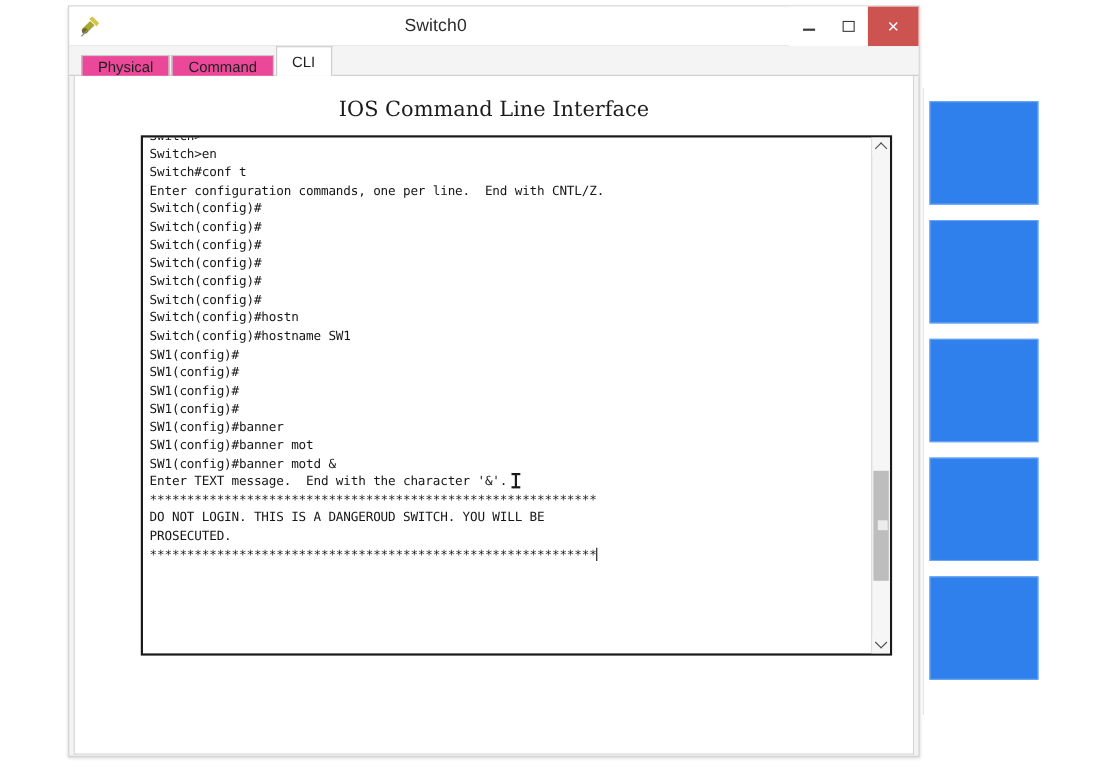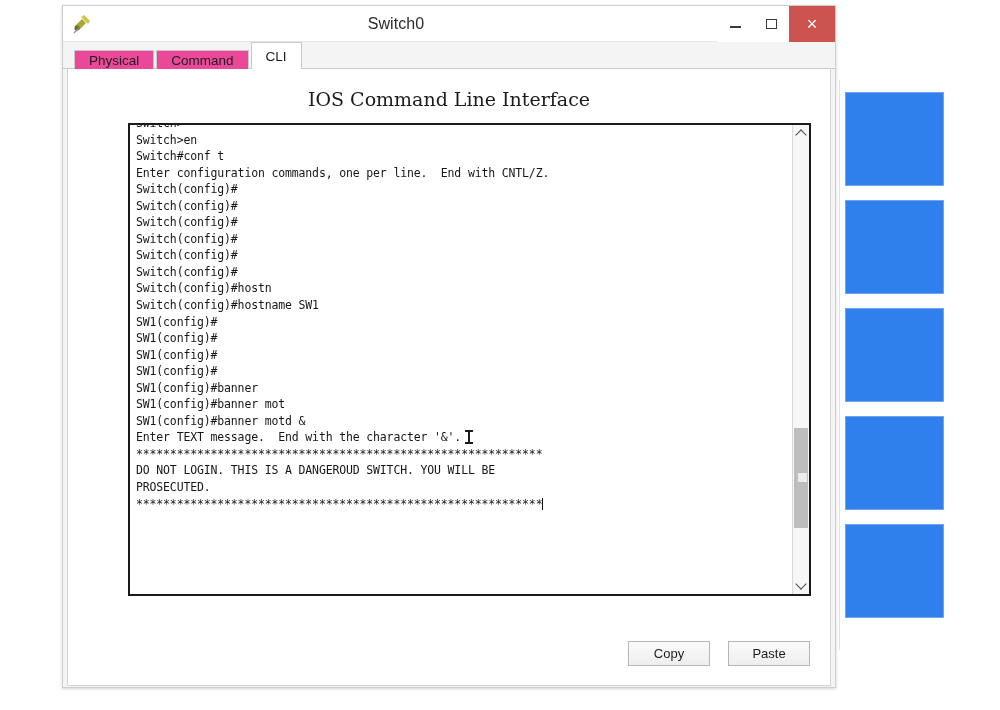--- a/index.html
+++ b/index.html
@@ -364,18 +364,14 @@
         </div>
         <div id="sb-thumb" style="top: 303.26px;">
           <div id="sb-thumb-grip"></div>
         </div>
         <div class="sb-arrow" id="sb-arrow-down">
           <span class="chev"></span>
         </div>
       </div>
     </div>
 
-    <div id="button-row">
-      <button class="action-btn">Copy</button>
-      <button class="action-btn">Paste</button>
-    </div>
   </div>
 </div>
 
 </body></html>

